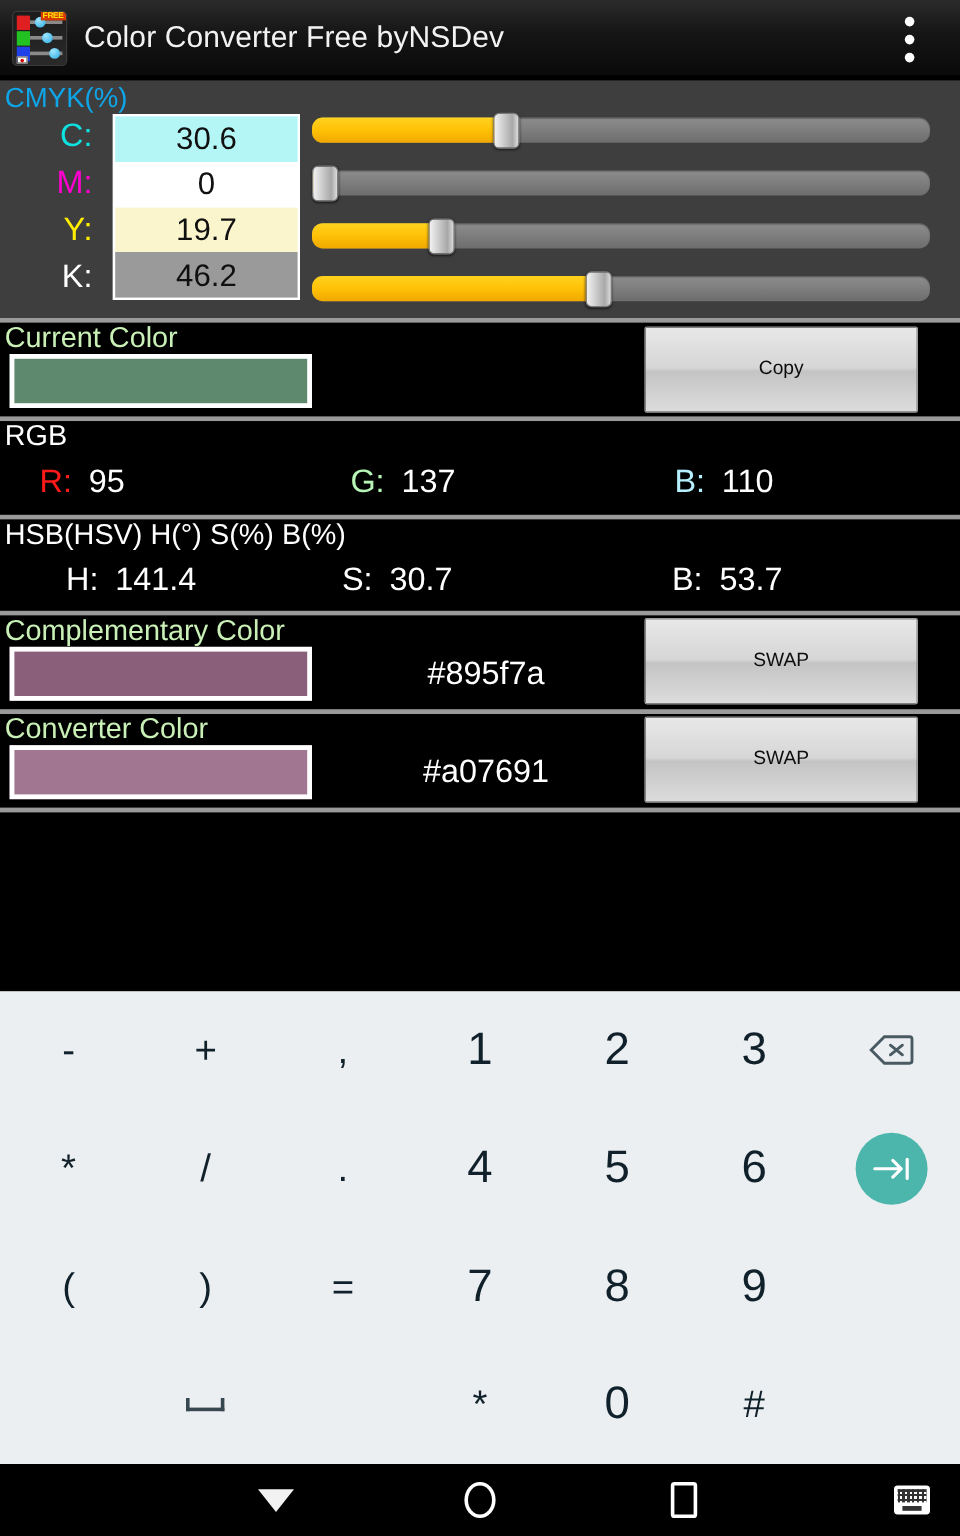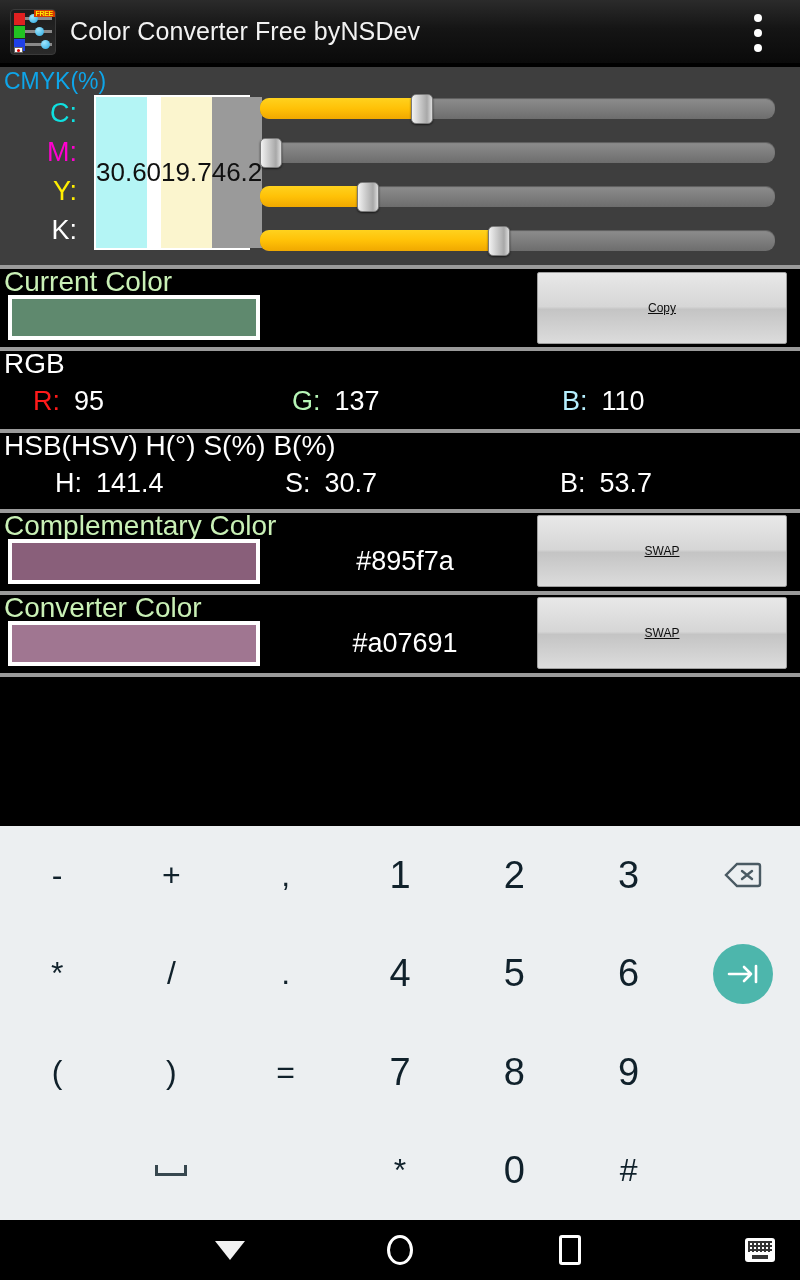--- a/index.html
+++ b/index.html
@@ -61,21 +61,21 @@
   }
   .cmyk-labels div{
     flex:1; display:flex; align-items:center; justify-content:flex-end;
     padding-right:9px; font-size:27px; font-weight:400;
   }
   .lbl-c{ color:#0fe0e0; } .lbl-m{ color:#ff00d0; } .lbl-y{ color:#ffee00; } .lbl-k{ color:#ffffff; }
 
   .cmyk-fields{
     position:absolute; left:94px; top:1px; width:156px; height:155px;
     border:2px solid #ffffff; background:#fff;
-    display:flex; flex-direction:row;
+    display:flex; flex-direction:column;
   }
   .cmyk-fields .fld{
     flex:1; display:flex; align-items:center; justify-content:center;
     font-size:26px; color:#101010;
   }
   .fld-c{ background:#b4f5f5; }
   .fld-m{ background:#ffffff; }
   .fld-y{ background:#fbf5ce; }
   .fld-k{ background:#9a9a9a; color:#e02020; }
 
@@ -97,39 +97,39 @@
     position:absolute; top:-2px; width:22px; height:30px; border-radius:5px;
     background:linear-gradient(to right,#f2f2f2 0%,#cfcfcf 35%,#a8a8a8 75%,#dedede 100%);
     box-shadow:0 1px 2px rgba(0,0,0,.6);
     border:1px solid #7a7a7a;
     cursor:pointer;
   }
 
   
   .sep{ width:800px; height:4px; background:#9a9a9a; }
   .sec{ width:800px; background:#000; position:relative; }
-  .sec-title{ color:#c9f0b6; font-size:28px; line-height:26px; padding-left:4px; }
+  .sec-title{ color:#c9f0b6; font-size:24px; line-height:26px; padding-left:4px; }
   .sec-title.white{ color:#ffffff; }
 
   .swatchrow{ position:relative; height:48px; }
   .swatch{
     position:absolute; left:8px; top:0; width:252px; height:45px;
     border:4px solid #ffffff;
   }
   .hexval{
     position:absolute; left:280px; top:0; width:250px; height:45px;
     display:flex; align-items:center; justify-content:center;
     color:#fff; font-size:27px;
   }
   .actbtn{
-    position:absolute; width:250px;
+    position:absolute; width:228px;
     background:linear-gradient(to bottom,#e8e8e8 0%,#d6d6d6 48%,#c4c4c4 52%,#dcdcdc 100%);
     border:1px solid #9f9f9f; border-radius:2px;
     display:flex; align-items:center; justify-content:center;
-    color:#0d0d0d; font-size:12px; cursor:pointer;text-decoration:underline;
+    color:#0d0d0d; font-size:16px; cursor:pointer;
   }
 
   .triple{ display:flex; height:48px; align-items:center; }
   .triple > div{ display:flex; align-items:baseline; }
   .triple .k{ font-size:27px; }
   .triple .v{ font-size:27px; color:#ffffff; margin-left:14px; }
   .k-r{ color:#ff1a1a; } .k-g{ color:#b6f5b6; } .k-b{ color:#b6f0ff; }
   .k-h{ color:#ffffff; } .k-s{ color:#ffffff; } .k-bb{ color:#ffffff; }
 
   

